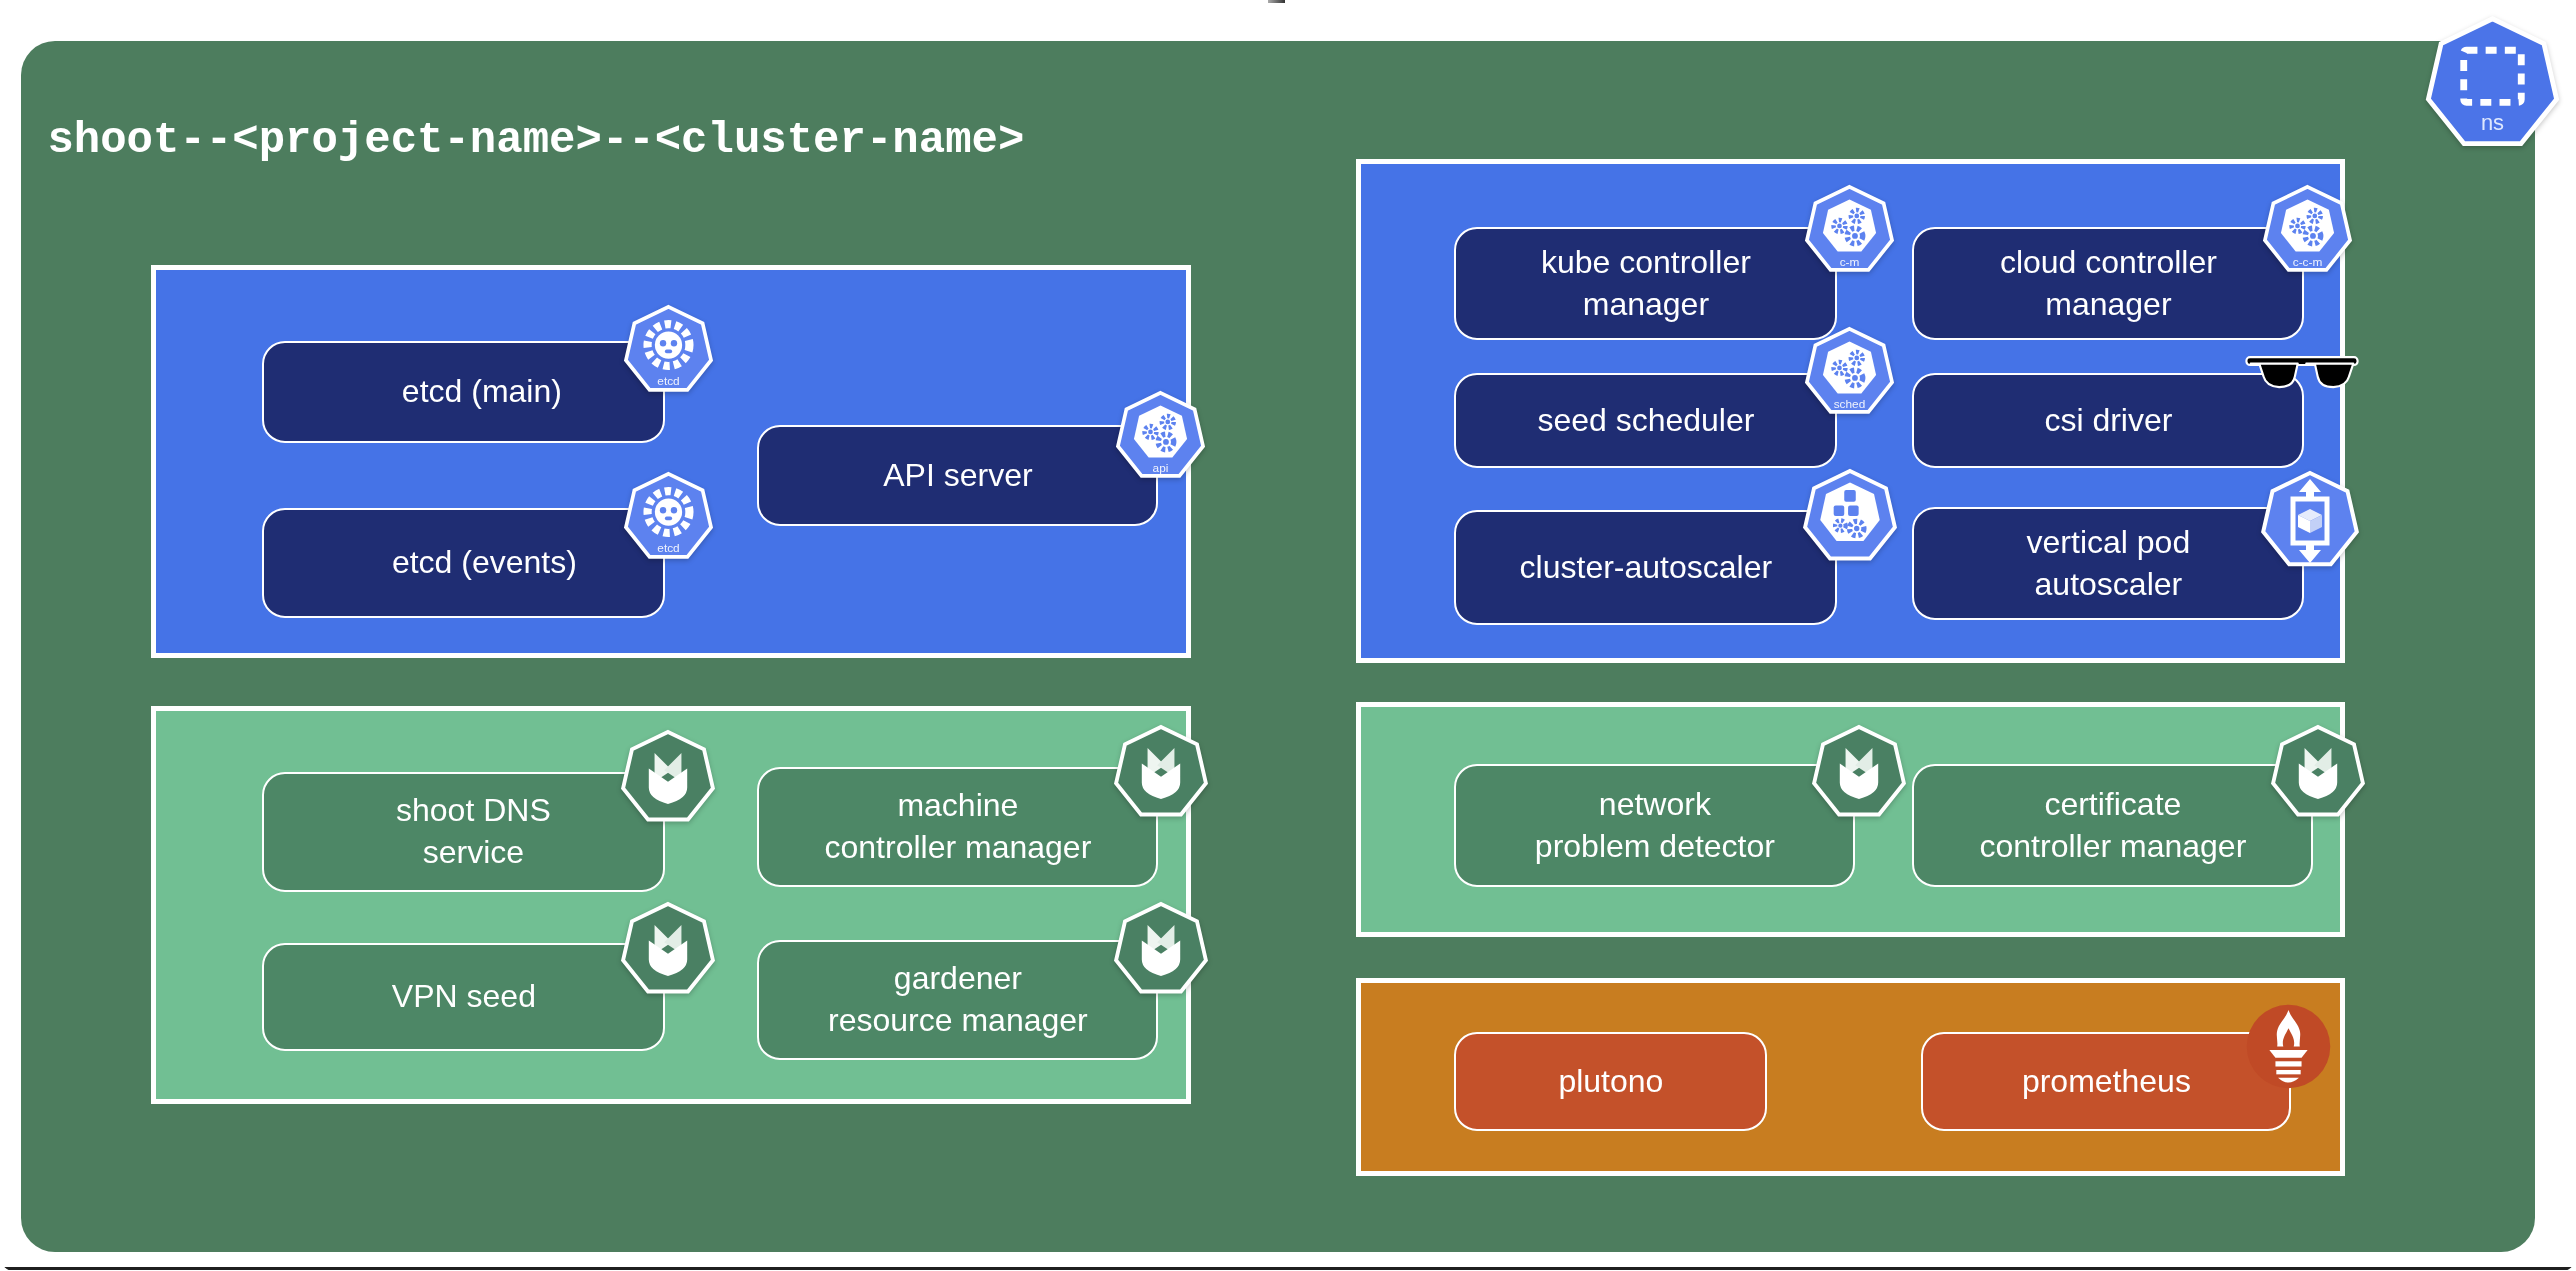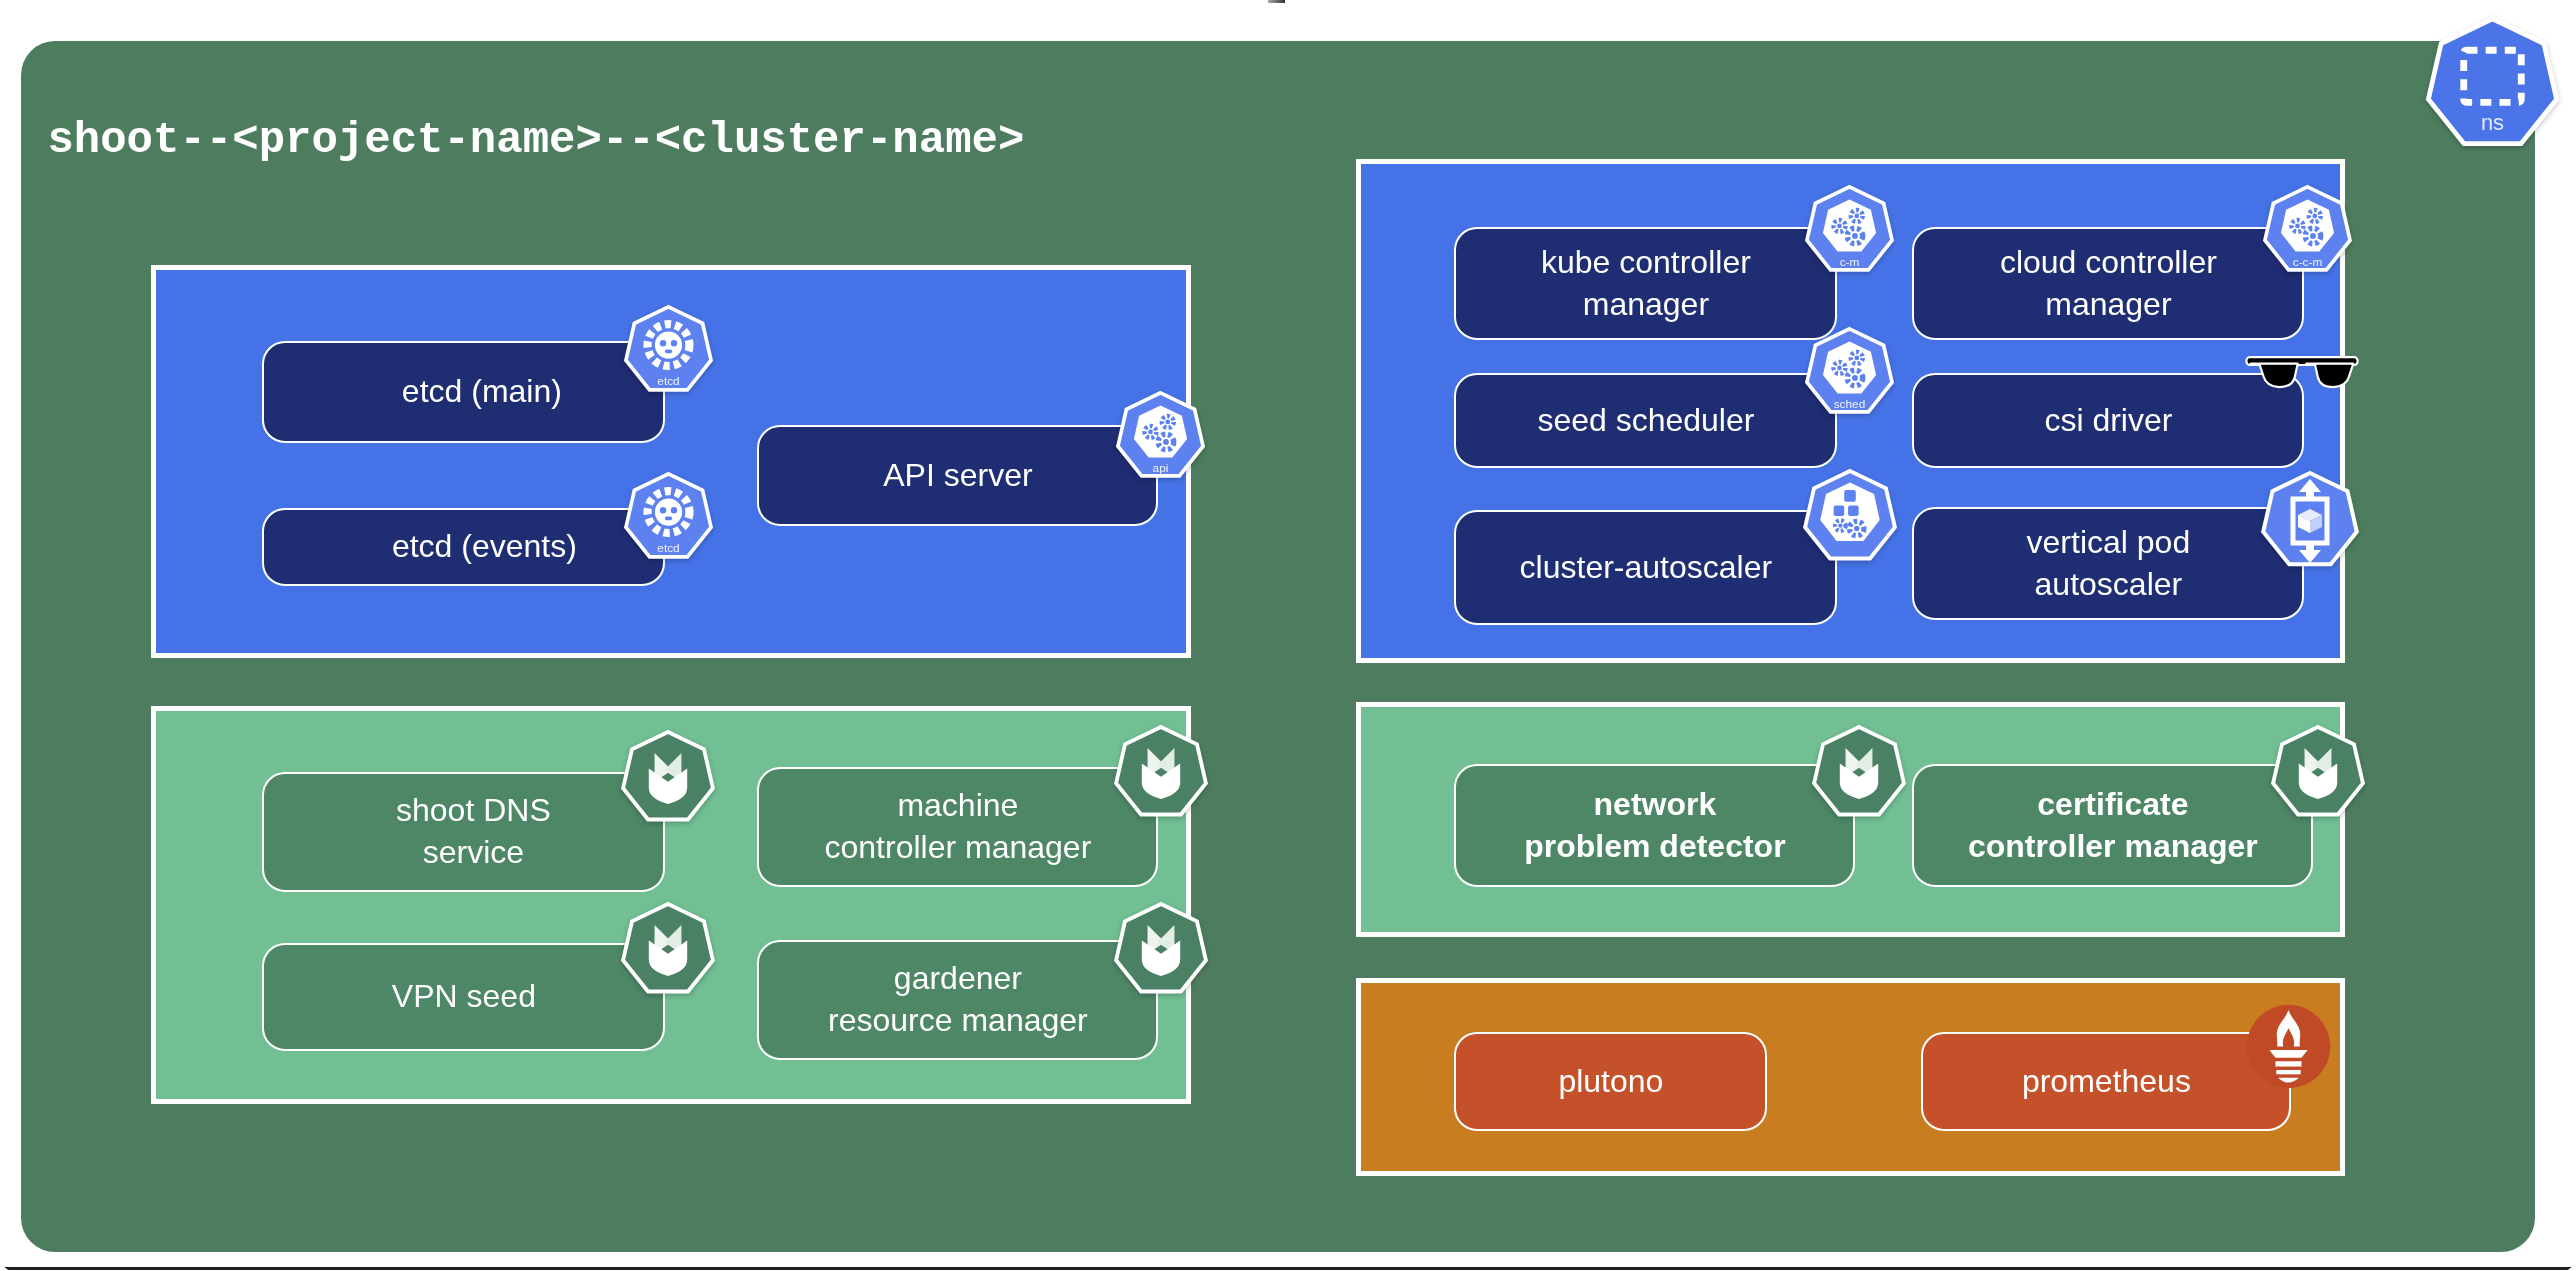--- a/index.html
+++ b/index.html
@@ -69,21 +69,21 @@
           <circle cx="39" cy="45" r="6.5" fill="none" stroke="#5d82ef" stroke-width="5" stroke-dasharray="3.2 2.6"></circle>
           <circle cx="39" cy="45" r="2.6" fill="#5d82ef"></circle>
           <circle cx="58" cy="34" r="6.5" fill="none" stroke="#5d82ef" stroke-width="5" stroke-dasharray="3.2 2.6"></circle>
           <circle cx="58" cy="34" r="2.6" fill="#5d82ef"></circle>
           <circle cx="56" cy="56" r="8.5" fill="none" stroke="#5d82ef" stroke-width="6" stroke-dasharray="4 3"></circle>
           <circle cx="56" cy="56" r="3.2" fill="#5d82ef"></circle>
           <text x="50" y="89" class="badge-label">api</text>
         </svg>
       </div>
 
-      <div class="node node-blue" style="left:61px; top:238px; width:403px; height:78px;padding-left:41px;">
+      <div class="node node-blue" style="left:61px; top:238px; width:403px; height:110px;padding-left:41px;">
         <span class="node-label">etcd (events)</span>
         <svg class="badge" viewBox="0 0 100 100" style="left:359px; top:-38px; width:91px; height:91px;font-size:45px">
           <polygon points="50,2 87.5,20.1 96.8,60.7 70.8,93.2 29.2,93.2 3.2,60.7 12.5,20.1" fill="#5d82ef" stroke="#ffffff" stroke-width="4"></polygon>
           <circle cx="50" cy="44" r="23" fill="none" stroke="#ffffff" stroke-width="9" stroke-dasharray="7 4.5"></circle>
           <circle cx="50" cy="44" r="15" fill="#ffffff"></circle>
           <circle cx="44" cy="42" r="3.5" fill="#5d82ef"></circle>
           <circle cx="56" cy="42" r="3.5" fill="#5d82ef"></circle>
           <rect x="46" y="49" width="8" height="4" rx="2" fill="#5d82ef"></rect>
           <text x="50" y="88" class="badge-label">etcd</text>
         </svg>
@@ -219,21 +219,21 @@
 resource manager</span>
         <svg class="badge" viewBox="0 0 100 100" style="left:354px; top:-40px; width:96px; height:96px;">
           <polygon points="50,2 87.5,20.1 96.8,60.7 70.8,93.2 29.2,93.2 3.2,60.7 12.5,20.1" fill="#4a8063" stroke="#ffffff" stroke-width="4"></polygon>
           <polygon points="36,24 54,42 36,54" fill="#eef5f0"></polygon>
           <polygon points="64,24 46,42 64,54" fill="#e2ede6"></polygon>
           <path d="M30,40 L50,54 L70,40 L70,60 Q70,72 50,77 Q30,72 30,60 Z" fill="#ffffff"></path>
         </svg>
       </div>
     </div>
 
-    <div class="panel panel-mint" style="left:1335px; top:661px; width:989px; height:235px;font-weight:bold;">
+    <div class="panel panel-mint" style="left:1335px; top:661px; width:989px; height:235px;">
 
       <div class="node node-green" style="left:48px; top:57px; width:401px; height:123px;">
         <span class="node-label">network
 problem detector</span>
         <svg class="badge" viewBox="0 0 100 100" style="left:355px; top:-41px; width:96px; height:96px;">
           <polygon points="50,2 87.5,20.1 96.8,60.7 70.8,93.2 29.2,93.2 3.2,60.7 12.5,20.1" fill="#4a8063" stroke="#ffffff" stroke-width="4"></polygon>
           <polygon points="36,24 54,42 36,54" fill="#eef5f0"></polygon>
           <polygon points="64,24 46,42 64,54" fill="#e2ede6"></polygon>
           <path d="M30,40 L50,54 L70,40 L70,60 Q70,72 50,77 Q30,72 30,60 Z" fill="#ffffff"></path>
         </svg>

